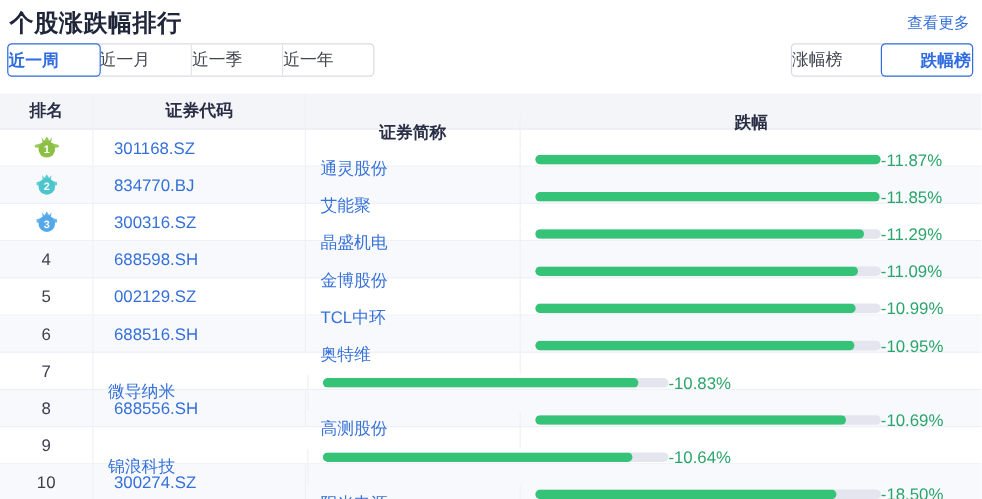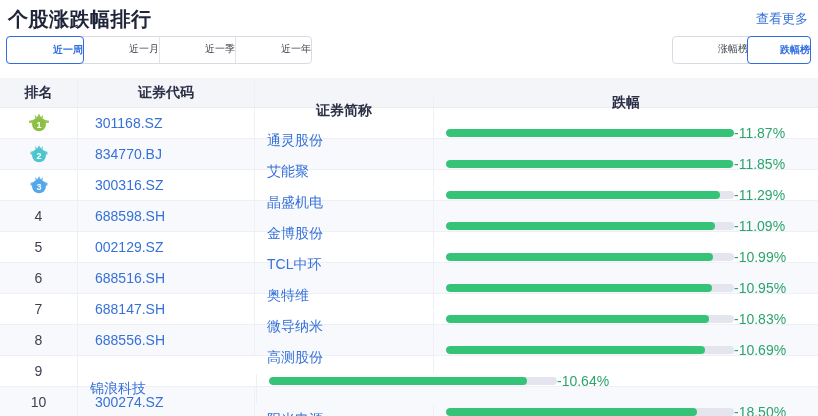--- a/index.html
+++ b/index.html
@@ -9,30 +9,30 @@
   
   .top { display: flex; justify-content: space-between; align-items: center;
          height: 36px; padding: 2px 10px 0 8px; }
   .title { font-size: 20px; font-weight: bold; color: #20263a; letter-spacing: .5px; }
   .more { font-size: 13px; color: #3671d9; cursor: pointer; text-decoration: none; }
 
   
   .controls { display: flex; justify-content: space-between; align-items: center;
               height: 28px; padding: 0 7px 0 6px; }
   .seg-group { display: flex; border: 1px solid #d9dbe3; border-radius: 4px; background: #fff; }
-  .seg { width: 76px; height: 26px; line-height: 24px; text-align: right;
-         font-size: 10px; color: #40454f; cursor: pointer; position: relative;
+  .seg { width: 76px; height: 26px; line-height: 24px; text-align: left;
+         font-size: 14px; color: #40454f; cursor: pointer; position: relative;
          border-left: 1px solid #e3e4ea; user-select: none; }
   .seg:first-child { border-left: none; }
   .seg.active { border: 1px solid #2f6de0; border-radius: 4px; margin: -1px;
                 color: #2f6de0; font-weight: bold; background: #fff; z-index: 2;
                 width: 78px; height: 28px; line-height: 26px; }
   .seg.active + .seg { border-left: none; }
   .seg-group.small .seg { width: 75px; }
-  .seg-group.small .seg.active { width: 64px; }
+  .seg-group.small .seg.active { width: 77px; padding-left: 32px; }
 
   
   .table { margin-top: 14px; width: 818px; font-size: 14px; }
   .tr { display: flex; align-items: center; height: 31px;
         border-bottom: 1px solid #eef0f5; }
   .tr.head { height: 30px; background: #f4f5f9; border-bottom: 1px solid #e9ebf1;
              font-weight: bold; color: #2a2f45; }
   .tr.stripe { background: #f8f9fc; }
   .td { height: 100%; display: flex; align-items: center;
         border-right: 1px solid #eef0f5; overflow: hidden; }
@@ -215,23 +215,20 @@
           <div class="bar-fill" style="width: 92.2%;"></div>
         </div>
       <div class="pct">-10.95%</div>
     </div>
   </div>
 
   <div class="tr">
     <div class="td col-rank">
         <span class="rank-num">7</span>
       </div>
-    <div class="td col-code">
-        <span class="code">688147.SH</span>
-      </div>
     <div class="td col-name">
         <span class="name">微导纳米</span>
       </div>
     <div class="td col-chg">
       <div class="bar-track">
           <div class="bar-fill" style="width: 91.2%;"></div>
         </div>
       <div class="pct">-10.83%</div>
     </div>
   </div>

